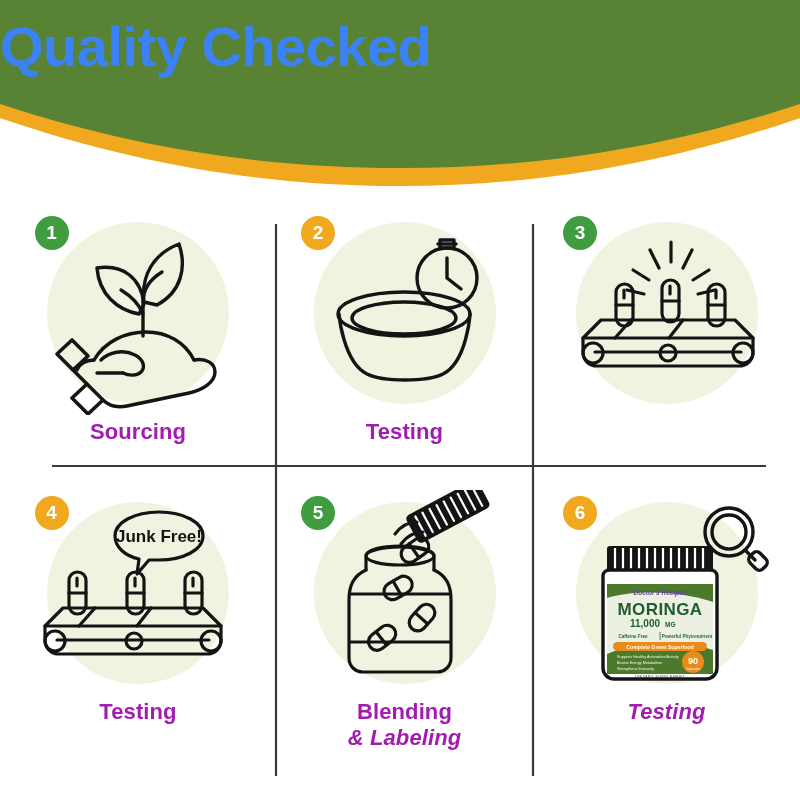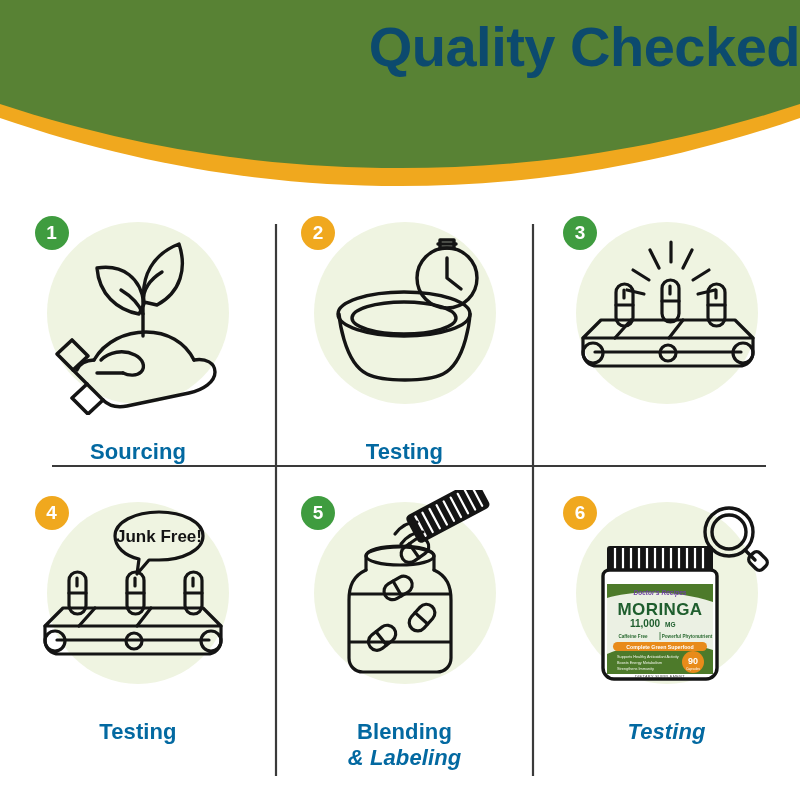--- a/index.html
+++ b/index.html
@@ -33,22 +33,22 @@
     position: absolute;
     left: 0;
     top: 0;
     display: block;
   }
   .header-title {
     position: absolute;
     left: 0;
     top: 18px;
     width: 800px;
-    text-align: right;
-    color: #0c4a6e;
+    text-align: left;
+    color: #3b82f6;
     font-family: "Liberation Sans", sans-serif;
     font-weight: bold;
     font-size: 56px;
     line-height: 1.04;
     letter-spacing: -0.5px;
     z-index: 3;
   }
   .header-title .line {
     display: block;
     white-space: nowrap;
@@ -123,22 +123,22 @@
     font-size: 19px;
     display: flex;
     align-items: center;
     justify-content: center;
     z-index: 4;
   }
   .badge.green { background: #3f9c3f; }
   .badge.orange { background: #f0a81e; }
 
   .cell-label {
-    margin-top: 24px;
-    color: #0369a1;
+    margin-top: 4px;
+    color: #a21caf;
     font-family: "Liberation Sans", sans-serif;
     font-weight: bold;
     font-size: 22px;
     line-height: 1.18;
     text-align: center;
     letter-spacing: 0.1px;
   }
   .cell-label .l2 { display: block; font-style: italic; }
 
   

